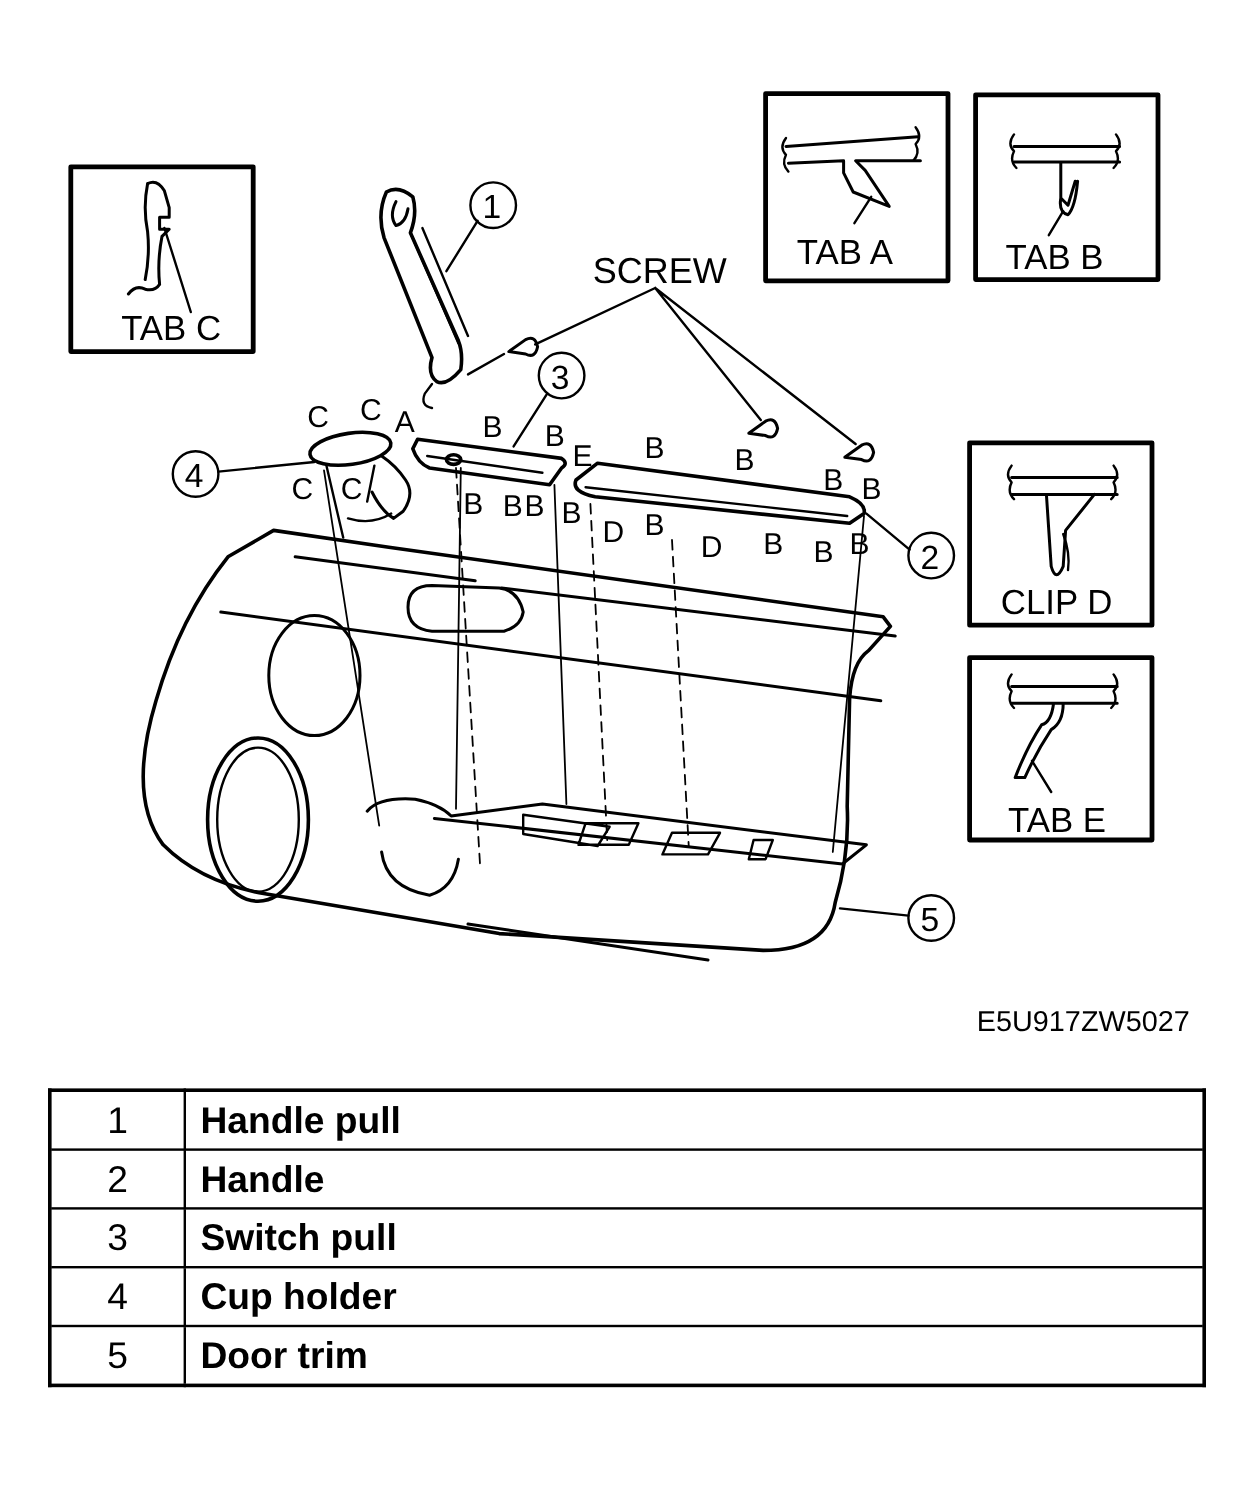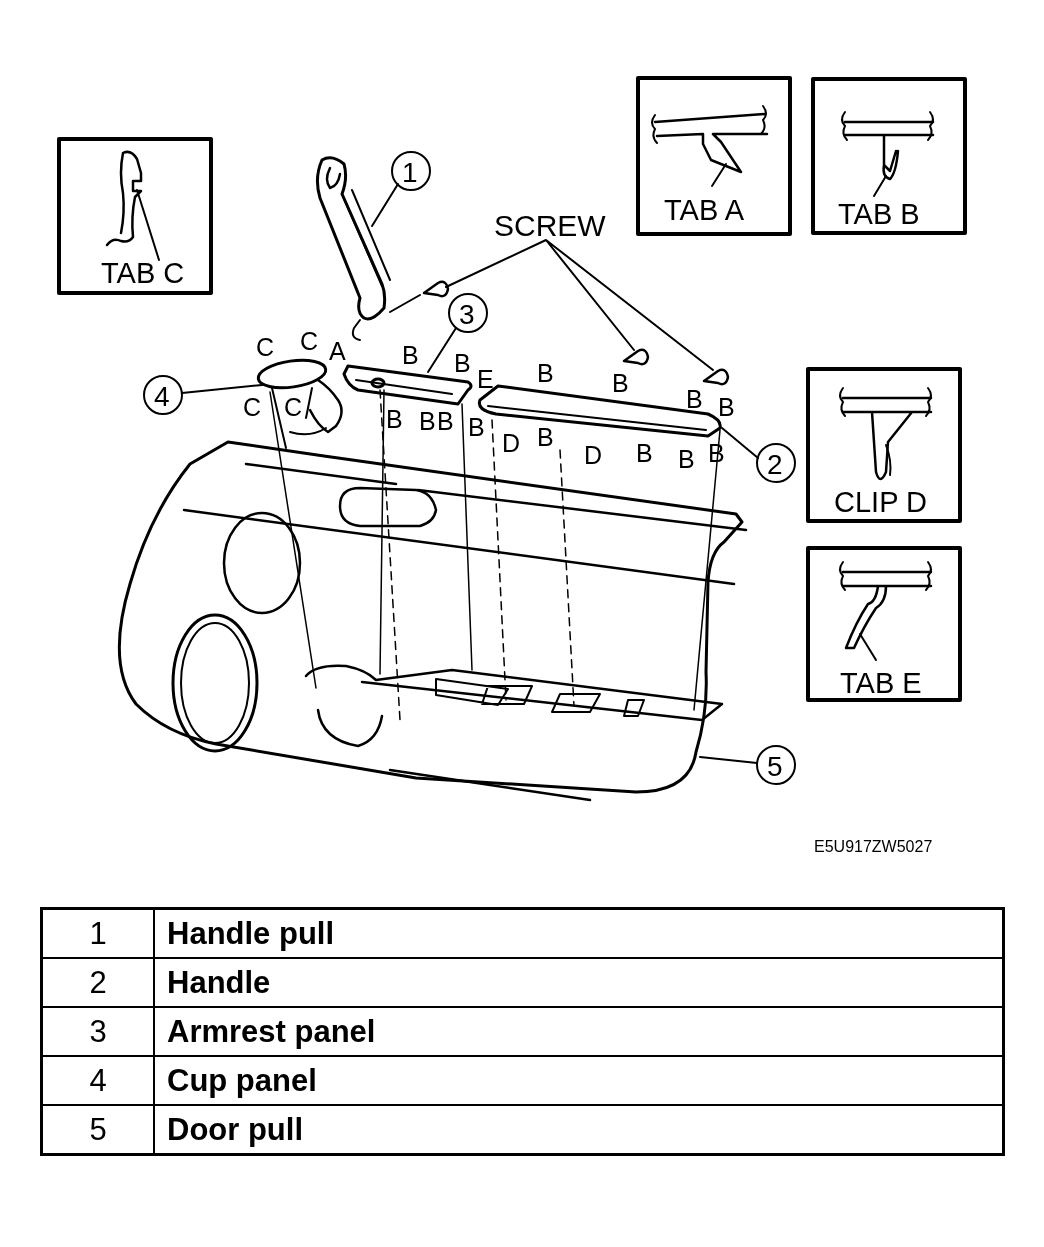--- a/index.html
+++ b/index.html
@@ -1,19 +1,19 @@
 <!DOCTYPE html>
 <html><head>
 <meta charset="utf-8">
 <style>
   html,body{margin:0;padding:0;background:#fff;}
   body{width:1044px;height:1247px;position:relative;overflow:hidden;font-family:"Liberation Sans",sans-serif;color:#000;}
   #diagram{position:absolute;left:0;top:0;width:1044px;height:890px;}
   .lbl{font-family:"Liberation Sans",sans-serif;fill:#000;}
-  .code{position:absolute;left:814px;top:838px;font-size:16px;letter-spacing:0px;}
+  .code{position:absolute;left:814px;top:838px;font-size:24px;letter-spacing:0px;}
   table.parts{position:absolute;left:40px;top:907px;width:965px;border-collapse:collapse;border:3px solid #000;}
   table.parts td{border:2px solid #000;height:47px;font-size:31px;padding:0;}
   table.parts td.num{width:110px;text-align:center;}
   table.parts td.name{padding-left:12px;font-weight:bold;}
 </style>
 </head>
 <body>
 
 <svg id="diagram" viewBox="0 0 1044 890" xmlns="http://www.w3.org/2000/svg">
   <g fill="none" stroke="#000" stroke-width="3" stroke-linejoin="round" stroke-linecap="round">
@@ -171,24 +171,24 @@
     <tr>
       <td class="num">1</td>
       <td class="name">Handle pull</td>
     </tr>
     <tr>
       <td class="num">2</td>
       <td class="name">Handle</td>
     </tr>
     <tr>
       <td class="num">3</td>
-      <td class="name">Armrest panel</td>
+      <td class="name">Switch pull</td>
     </tr>
     <tr>
       <td class="num">4</td>
-      <td class="name">Cup panel</td>
+      <td class="name">Cup holder</td>
     </tr>
     <tr>
       <td class="num">5</td>
-      <td class="name">Door pull</td>
+      <td class="name">Door trim</td>
     </tr>
   </tbody>
 </table>
 
 </body></html>

